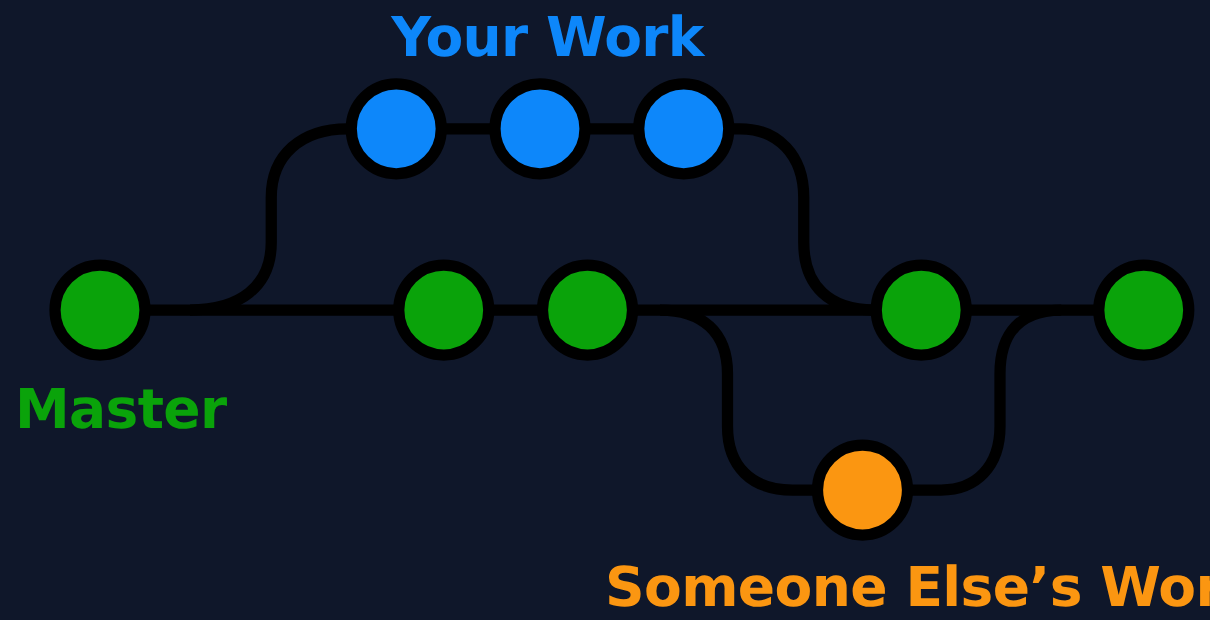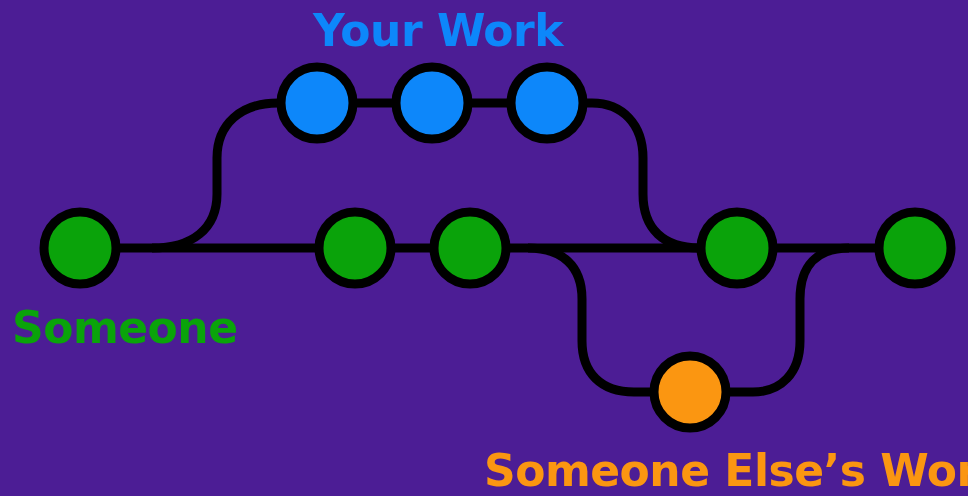--- a/index.html
+++ b/index.html
@@ -35,21 +35,21 @@
     letter-spacing: -0.5px;
     user-select: none;
   }
   #label-your-work  { left: 313px; top: 9px;   }
   #label-master     { left: 12px;  top: 306px; }
   #label-someone    { left: 484px; top: 449px; }
 </style>
 </head>
 <body>
 
-<div id="stage" style="background: #4c1d95;">
+<div id="stage" style="background: #0f172a;">
 
   <svg id="diagram-svg" width="968" height="496" viewBox="0 0 968 496">
 
     <path class="edge" d="M 80 248 H 915" stroke-width="9"></path>
 
     <path class="edge" d="M 152 248
              C 192 248 217 229 217 194
              L 217 158
              C 217 124 241 103 278 103
              L 592 103
@@ -74,17 +74,17 @@
         <circle cx="915" cy="248" r="36" fill="#0aa30a" stroke="#000000" stroke-width="9"></circle>
         <circle cx="317" cy="103" r="36" fill="#0d87fa" stroke="#000000" stroke-width="9"></circle>
         <circle cx="432" cy="103" r="36" fill="#0d87fa" stroke="#000000" stroke-width="9"></circle>
         <circle cx="547" cy="103" r="36" fill="#0d87fa" stroke="#000000" stroke-width="9"></circle>
         <circle cx="690" cy="392" r="36" fill="#fb9611" stroke="#000000" stroke-width="9"></circle>
       </g>
   </svg>
 
   <div class="branch-label" id="label-your-work" style="color: rgb(13, 135, 250);">Your Work</div>
 
-  <div class="branch-label" id="label-master" style="color: rgb(10, 163, 10);">Someone</div>
+  <div class="branch-label" id="label-master" style="color: rgb(10, 163, 10);">Master</div>
 
   <div class="branch-label" id="label-someone" style="color: rgb(251, 150, 17);">Someone Else’s Work</div>
 
 </div>
 
 </body></html>

